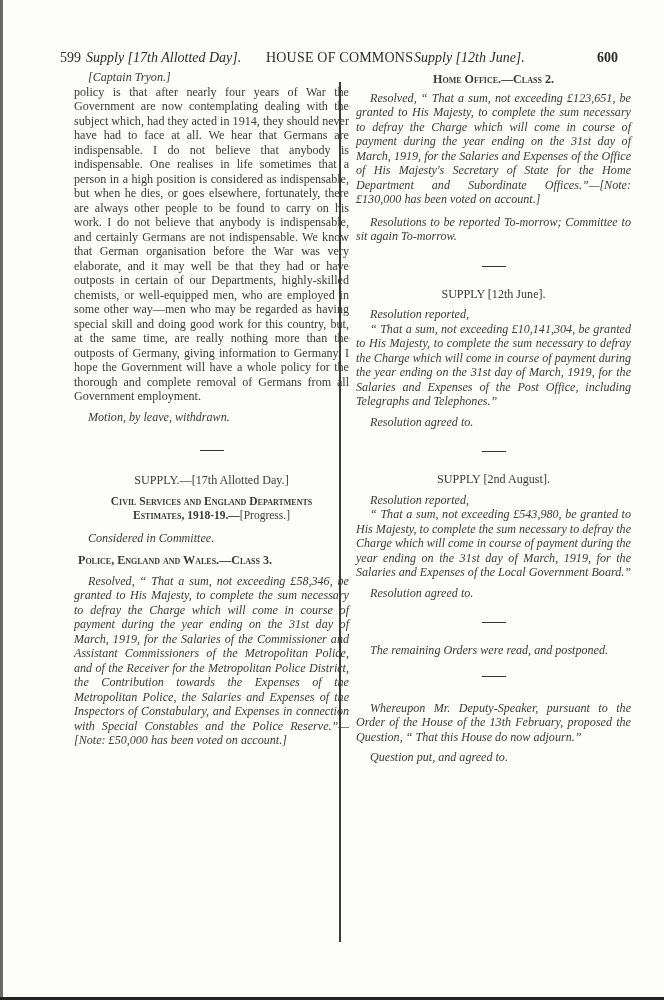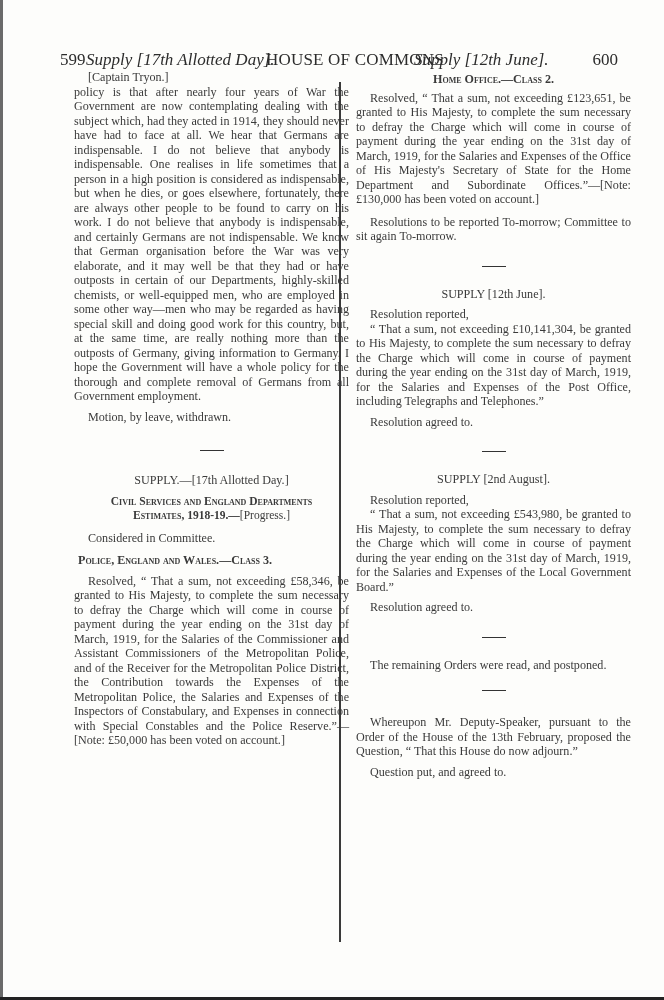--- a/index.html
+++ b/index.html
@@ -7,40 +7,40 @@
     width: 664px; height: 1000px; overflow: hidden;
     background: #fdfdfb;
     font-family: "Liberation Serif", "DejaVu Serif", serif;
     color: #3a3a3a;
     position: relative;
   }
   .edge-left { position: absolute; left: 0; top: 0; width: 3px; height: 1000px; background: #6a6a6a; }
   .edge-bottom { position: absolute; left: 0; bottom: 0; width: 664px; height: 3px; background: #222; }
   .header {
     position: absolute; top: 50px; left: 60px; width: 560px; height: 16px;
-    font-size: 17px; color: #2c2c2c;
+    font-size: 14px; color: #2c2c2c;
   }
   .header span { position: absolute; top: 0; white-space: nowrap; }
   .h-pl { left: 0; }
   .h-ll { left: 26px; font-style: italic; }
   .h-c { left: 206px; letter-spacing: 0.2px; font-family: Liberation Serif, serif; }
   .h-rl { left: 354px; font-style: italic; }
-  .h-pr { right: 2px; font-weight: normal; }
+  .h-pr { right: 2px; font-weight: bold; }
   .col {
     position: absolute; top: 70px; width: 275px;
     font-size: 12.1px; line-height: 14.5px;
   }
   .col-left { left: 74px; }
   .col-right { left: 356px; }
   .divider {
     position: absolute; left: 339px; top: 82px; width: 2px; height: 860px;
     background: #3a3a3a;
   }
   p { margin: 0; text-align: justify; }
-  .indent { text-indent: 14px; }
+  .indent { text-indent: 14px; font-style: italic; }
   .center { text-align: center; }
   .sc { font-variant: small-caps; font-weight: bold; }
   .rule { width: 24px; height: 1px; background: #333; margin: 0 auto; }
   .ital { }
   .small { font-size: 10.6px; line-height: 12.5px; }
 </style>
 </head>
 <body>
 
 <div class="edge-left"></div>

